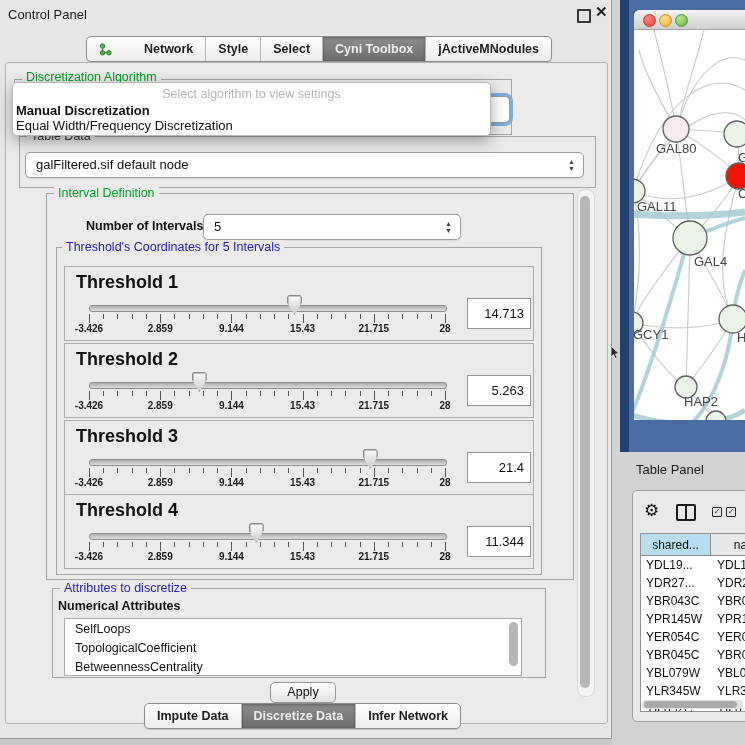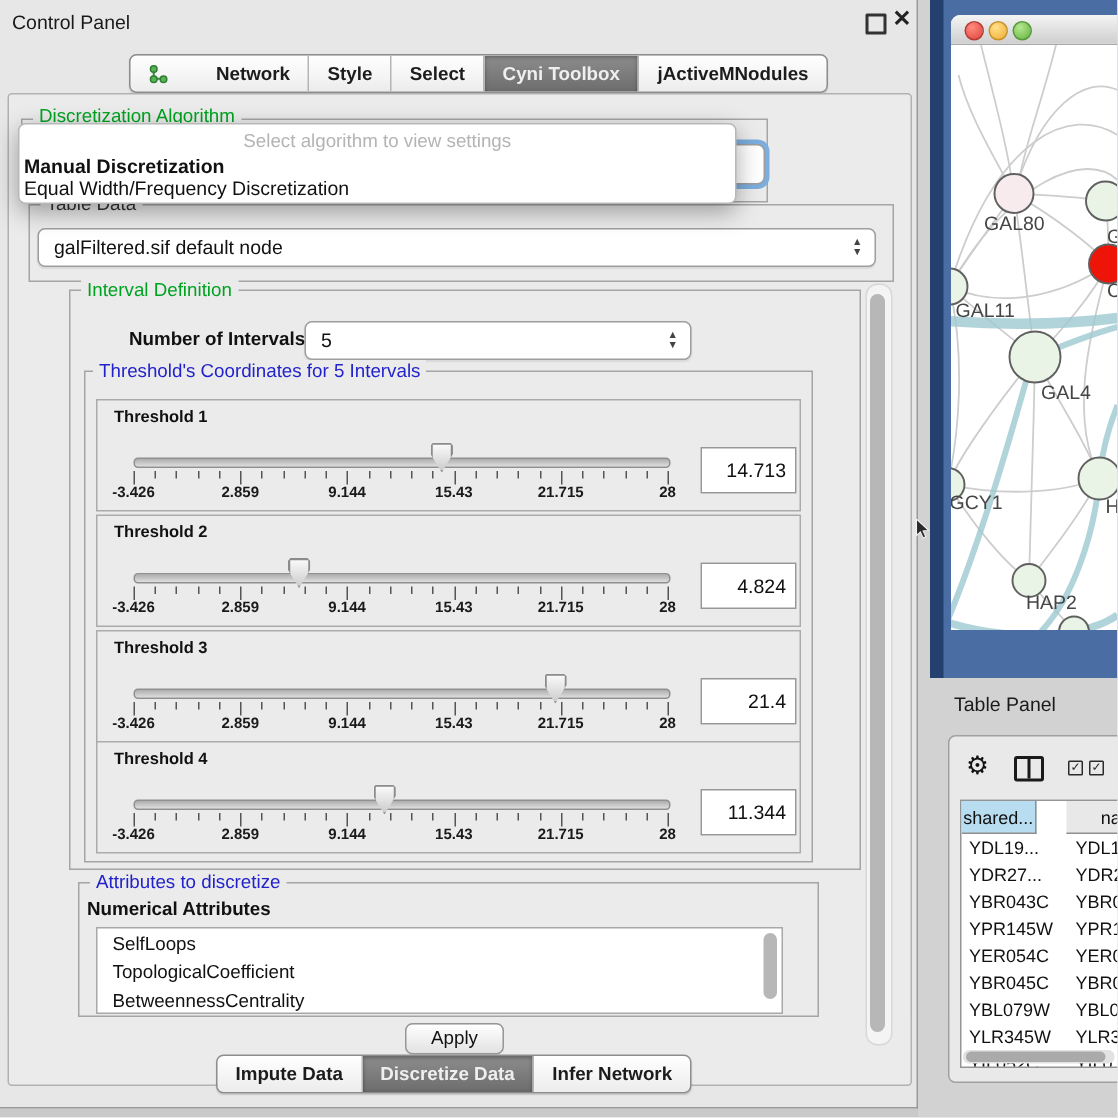--- a/index.html
+++ b/index.html
@@ -37,21 +37,21 @@
         box-shadow:0 0 0 3px #7badde,0 1px 1px rgba(0,0,0,.1);}
   #popup{left:12px;top:82px;width:477px;height:52px;background:#ffffff;border:1px solid #b8b8b8;
          border-radius:5px;box-shadow:0 5px 16px rgba(0,0,0,.35);z-index:50;}
   #popup .hint{position:absolute;top:4px;left:0;width:100%;text-align:center;color:#b4b4b4;font-size:12.5px;}
   #popup .item{position:absolute;left:3px;font-size:13px;white-space:nowrap;}
   
   .sb-track{position:absolute;background:#f4f4f4;border:1px solid #d8d8d8;border-radius:8px;}
   .sb-thumb{position:absolute;background:#b7b7b7;border-radius:6px;}
   
   .th-box{position:absolute;left:64px;width:468px;height:73px;border:1px solid #ababab;background:#ebebeb;}
-  .th-label{position:absolute;left:11px;top:5px;font-size:11px;font-weight:bold;}
+  .th-label{position:absolute;left:11px;top:5px;font-size:18px;font-weight:bold;}
   .th-track{position:absolute;left:24px;top:38px;width:356px;height:5px;border:1px solid #8f8f8f;
             border-radius:3px;background:linear-gradient(#aeaeae,#dedede);}
   .th-handle{position:absolute;top:28px;width:15px;height:20px;
              background:linear-gradient(#fdfdfd,#c9c9c9);
              clip-path:polygon(0% 38%,0% 10%,12% 0%,88% 0%,100% 10%,100% 38%,50% 100%);
              box-shadow:inset 0 0 0 1.5px #8b8b8b;}
   .th-ticks{position:absolute;left:24px;top:47px;width:356px;height:9px;}
   .tick{position:absolute;width:1px;background:#555;}
   .tick-lab{position:absolute;top:56px;font-size:10px;font-weight:bold;color:#1a1a1a;
             transform:translateX(-50%);white-space:nowrap;}
@@ -173,21 +173,21 @@
 
   <div class="abs" id="tp-title">Table Panel</div>
   <div class="abs" id="tp-box"></div>
   <div class="abs" id="gear-icon">⚙</div>
   <div class="abs" id="split-icon">
       <div></div>
     </div>
   <div class="abs chk" style="left:712px;">✓</div>
   <div class="abs chk" style="left:726px;">✓</div>
   <div class="abs" id="tbl">
-    <div class="tbl-head" style="left:0;width:50px;background:#b8dcf0;">shared...</div>
+    <div class="tbl-head" style="left:0;width:70px;background:#b8dcf0;">shared...</div>
     <div class="tbl-head" style="left:70px;width:60px;background:#e8e8e8;">na</div>
     <div id="tbl-rows">
         <div class="tbl-cell" style="left: 5px; top: 22px; width: 64px;">YDL19...</div>
         <div class="tbl-cell" style="left: 76px; top: 22px; width: 54px;">YDL1</div>
         <div class="tbl-cell" style="left: 5px; top: 40px; width: 64px;">YDR27...</div>
         <div class="tbl-cell" style="left: 76px; top: 40px; width: 54px;">YDR2</div>
         <div class="tbl-cell" style="left: 5px; top: 58px; width: 64px;">YBR043C</div>
         <div class="tbl-cell" style="left: 76px; top: 58px; width: 54px;">YBR0</div>
         <div class="tbl-cell" style="left: 5px; top: 76px; width: 64px;">YPR145W</div>
         <div class="tbl-cell" style="left: 76px; top: 76px; width: 54px;">YPR1</div>
@@ -340,21 +340,21 @@
             <span class="tick" style="left:92%;top:0;height:5px;"></span>
             <span class="tick" style="left:96%;top:0;height:5px;"></span>
             <span class="tick" style="left:100%;top:0;height:9px;"></span>
           </div>
           <span class="tick-lab" style="left:24px;">-3.426</span>
           <span class="tick-lab" style="left:95.2px;">2.859</span>
           <span class="tick-lab" style="left:166.4px;">9.144</span>
           <span class="tick-lab" style="left:237.6px;">15.43</span>
           <span class="tick-lab" style="left:308.8px;">21.715</span>
           <span class="tick-lab" style="left:380px;">28</span>
-          <div class="th-value">4.824</div>
+          <div class="th-value">5.263</div>
         </div>
         <div class="th-box" style="top: 420px;">
           <div class="th-label">Threshold 3</div>
           <div class="th-track"></div>
           <div class="th-handle" style="left:297.7338827722268px;"></div>
           <div class="th-ticks">
             <span class="tick" style="left:0%;top:0;height:9px;"></span>
             <span class="tick" style="left:4%;top:0;height:5px;"></span>
             <span class="tick" style="left:8%;top:0;height:5px;"></span>
             <span class="tick" style="left:12%;top:0;height:5px;"></span>

